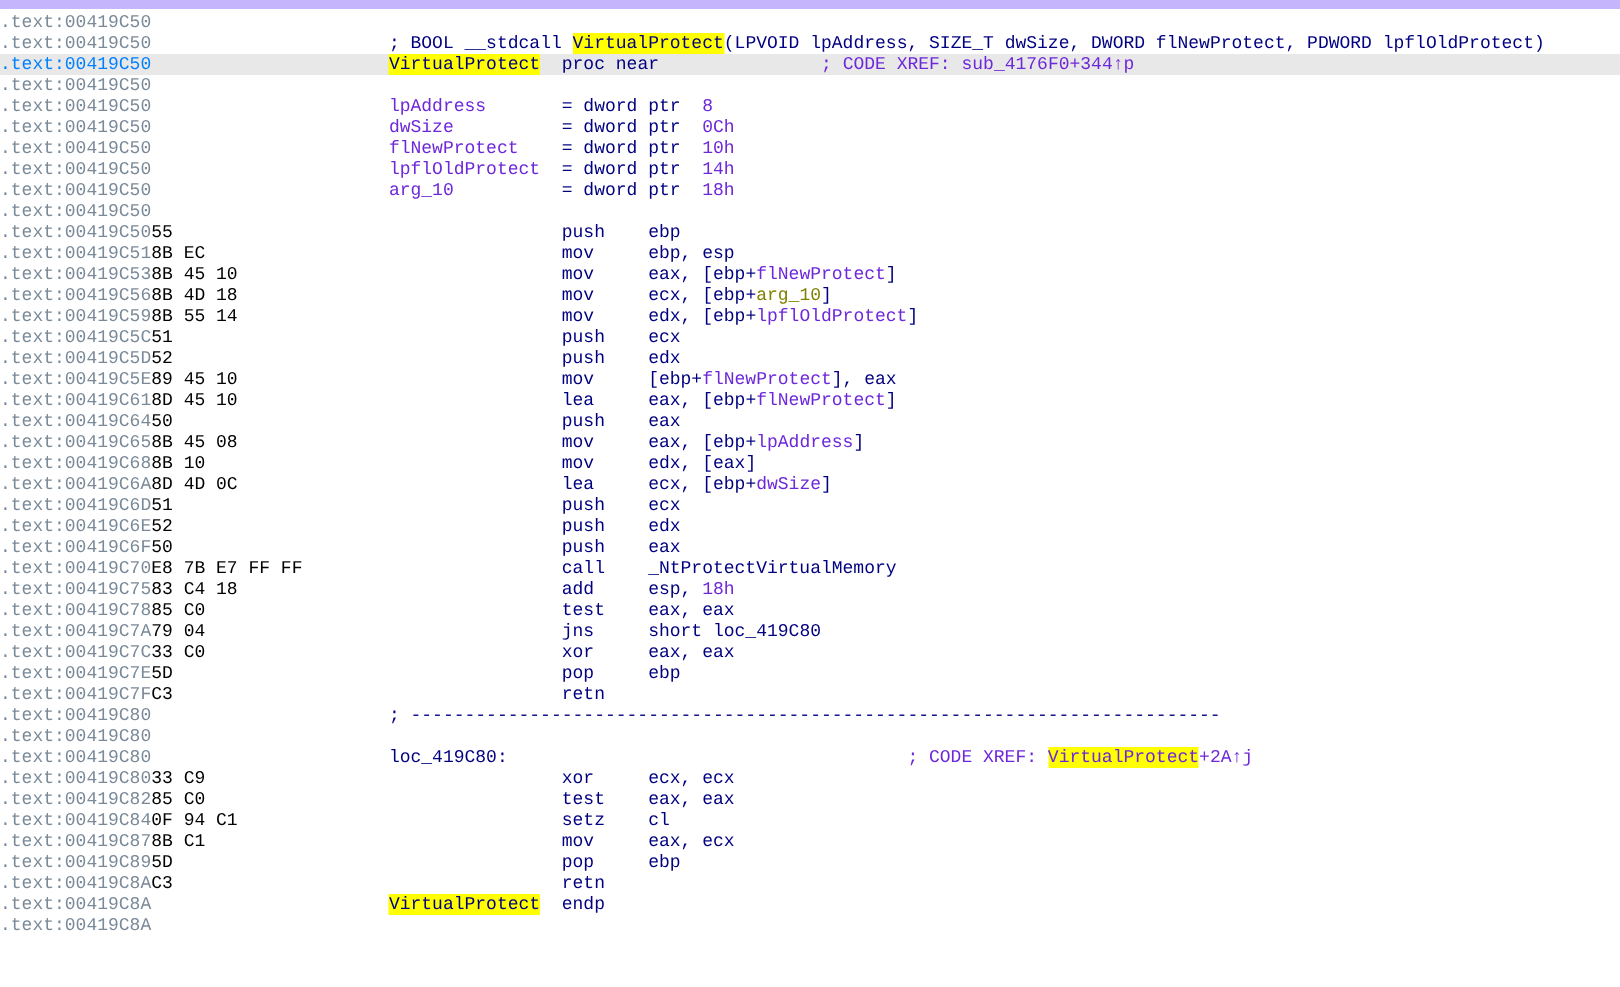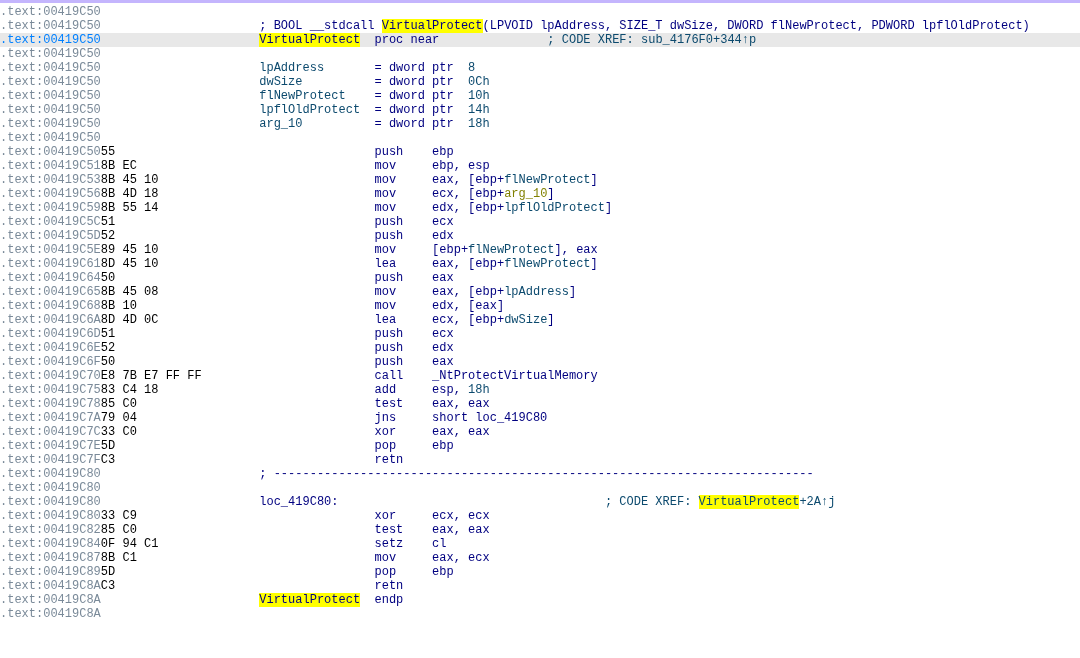--- a/index.html
+++ b/index.html
@@ -9,33 +9,33 @@
     height: 658px;
     background: #ffffff;
     font-family: Consolas, "Courier New", monospace;
     font-size: 12px;
     line-height: 14px;
     overflow: hidden;
   }
   .viewport {
     white-space: pre;
     padding-top: 2px;
-    border-top: 3px solid #c4b5fd;
+    border-top: 6px solid #c4b5fd;
   }
   .row {
     display: flex;
   }
   .addr {
     color: #7a8a99;
     display: inline-block;
   }
   .addr.bright { color: #0080ff; }
   .bytes { color: #000000; }
   .navy { color: #000080; }
-  .green { color: #0c4a6e; }
+  .green { color: #6d28d9; }
   .brown { color: #808000; }
   .cursor-line { background: #e8e8e8; }
   .hl { background: #ffff00; }
   .code-col { }
 </style>
 </head>
 <body>
 
 <div class="viewport" id="viewport"><div class="row"><span class="addr">.text:00419C50</span> <span class="bytes">                      </span><span class="code-col"></span></div><div class="row"><span class="addr">.text:00419C50</span> <span class="bytes">                      </span><span class="code-col"><span class="navy">; </span><span class="navy">BOOL __stdcall </span><span class="navy hl">VirtualProtect</span><span class="navy">(LPVOID lpAddress, SIZE_T dwSize, DWORD flNewProtect, PDWORD lpflOldProtect)</span></span></div><div class="row cursor-line"><span class="addr bright">.text:00419C50</span> <span class="bytes">                      </span><span class="code-col"><span class="navy hl">VirtualPr</span><span class="navy hl">o</span><span class="navy hl">tect</span><span class="navy">  </span><span class="navy">proc </span><span class="navy">near</span><span class="navy">               </span><span class="green">; CODE XREF: </span><span class="green">sub_4176F0+344↑p</span></span></div><div class="row"><span class="addr">.text:00419C50</span> <span class="bytes">                      </span><span class="code-col"></span></div><div class="row"><span class="addr">.text:00419C50</span> <span class="bytes">                      </span><span class="code-col"><span class="green">lpAddress       </span><span class="navy">= </span><span class="navy">dword ptr  </span><span class="green">8</span></span></div><div class="row"><span class="addr">.text:00419C50</span> <span class="bytes">                      </span><span class="code-col"><span class="green">dwSize          </span><span class="navy">= </span><span class="navy">dword ptr  </span><span class="green">0Ch</span></span></div><div class="row"><span class="addr">.text:00419C50</span> <span class="bytes">                      </span><span class="code-col"><span class="green">flNewProtect    </span><span class="navy">= </span><span class="navy">dword ptr  </span><span class="green">10h</span></span></div><div class="row"><span class="addr">.text:00419C50</span> <span class="bytes">                      </span><span class="code-col"><span class="green">lpflOldProtect  </span><span class="navy">= </span><span class="navy">dword ptr  </span><span class="green">14h</span></span></div><div class="row"><span class="addr">.text:00419C50</span> <span class="bytes">                      </span><span class="code-col"><span class="green">arg_10          </span><span class="navy">= </span><span class="navy">dword ptr  </span><span class="green">18h</span></span></div><div class="row"><span class="addr">.text:00419C50</span> <span class="bytes">                      </span><span class="code-col"></span></div><div class="row"><span class="addr">.text:00419C50</span> <span class="bytes">55                    </span><span class="code-col">                <span class="navy">push    </span><span class="navy">ebp</span></span></div><div class="row"><span class="addr">.text:00419C51</span> <span class="bytes">8B EC                 </span><span class="code-col">                <span class="navy">mov     </span><span class="navy">ebp</span><span class="navy">, </span><span class="navy">esp</span></span></div><div class="row"><span class="addr">.text:00419C53</span> <span class="bytes">8B 45 10              </span><span class="code-col">                <span class="navy">mov     </span><span class="navy">eax</span><span class="navy">, [</span><span class="navy">ebp</span><span class="navy">+</span><span class="green">flNewProtect</span><span class="navy">]</span></span></div><div class="row"><span class="addr">.text:00419C56</span> <span class="bytes">8B 4D 18              </span><span class="code-col">                <span class="navy">mov     </span><span class="navy">ecx</span><span class="navy">, [</span><span class="navy">ebp</span><span class="navy">+</span><span class="brown">arg_10</span><span class="navy">]</span></span></div><div class="row"><span class="addr">.text:00419C59</span> <span class="bytes">8B 55 14              </span><span class="code-col">                <span class="navy">mov     </span><span class="navy">edx</span><span class="navy">, [</span><span class="navy">ebp</span><span class="navy">+</span><span class="green">lpflOldProtect</span><span class="navy">]</span></span></div><div class="row"><span class="addr">.text:00419C5C</span> <span class="bytes">51                    </span><span class="code-col">                <span class="navy">push    </span><span class="navy">ecx</span></span></div><div class="row"><span class="addr">.text:00419C5D</span> <span class="bytes">52                    </span><span class="code-col">                <span class="navy">push    </span><span class="navy">edx</span></span></div><div class="row"><span class="addr">.text:00419C5E</span> <span class="bytes">89 45 10              </span><span class="code-col">                <span class="navy">mov     </span><span class="navy">[</span><span class="navy">ebp</span><span class="navy">+</span><span class="green">flNewProtect</span><span class="navy">], </span><span class="navy">eax</span></span></div><div class="row"><span class="addr">.text:00419C61</span> <span class="bytes">8D 45 10              </span><span class="code-col">                <span class="navy">lea     </span><span class="navy">eax</span><span class="navy">, [</span><span class="navy">ebp</span><span class="navy">+</span><span class="green">flNewProtect</span><span class="navy">]</span></span></div><div class="row"><span class="addr">.text:00419C64</span> <span class="bytes">50                    </span><span class="code-col">                <span class="navy">push    </span><span class="navy">eax</span></span></div><div class="row"><span class="addr">.text:00419C65</span> <span class="bytes">8B 45 08              </span><span class="code-col">                <span class="navy">mov     </span><span class="navy">eax</span><span class="navy">, [</span><span class="navy">ebp</span><span class="navy">+</span><span class="green">lpAddress</span><span class="navy">]</span></span></div><div class="row"><span class="addr">.text:00419C68</span> <span class="bytes">8B 10                 </span><span class="code-col">                <span class="navy">mov     </span><span class="navy">edx</span><span class="navy">, [</span><span class="navy">eax</span><span class="navy">]</span></span></div><div class="row"><span class="addr">.text:00419C6A</span> <span class="bytes">8D 4D 0C              </span><span class="code-col">                <span class="navy">lea     </span><span class="navy">ecx</span><span class="navy">, [</span><span class="navy">ebp</span><span class="navy">+</span><span class="green">dwSize</span><span class="navy">]</span></span></div><div class="row"><span class="addr">.text:00419C6D</span> <span class="bytes">51                    </span><span class="code-col">                <span class="navy">push    </span><span class="navy">ecx</span></span></div><div class="row"><span class="addr">.text:00419C6E</span> <span class="bytes">52                    </span><span class="code-col">                <span class="navy">push    </span><span class="navy">edx</span></span></div><div class="row"><span class="addr">.text:00419C6F</span> <span class="bytes">50                    </span><span class="code-col">                <span class="navy">push    </span><span class="navy">eax</span></span></div><div class="row"><span class="addr">.text:00419C70</span> <span class="bytes">E8 7B E7 FF FF        </span><span class="code-col">                <span class="navy">call    </span><span class="navy">_NtProtectVirtualMemory</span></span></div><div class="row"><span class="addr">.text:00419C75</span> <span class="bytes">83 C4 18              </span><span class="code-col">                <span class="navy">add     </span><span class="navy">esp</span><span class="navy">, </span><span class="green">18h</span></span></div><div class="row"><span class="addr">.text:00419C78</span> <span class="bytes">85 C0                 </span><span class="code-col">                <span class="navy">test    </span><span class="navy">eax</span><span class="navy">, </span><span class="navy">eax</span></span></div><div class="row"><span class="addr">.text:00419C7A</span> <span class="bytes">79 04                 </span><span class="code-col">                <span class="navy">jns     </span><span class="navy">short </span><span class="navy">loc_419C80</span></span></div><div class="row"><span class="addr">.text:00419C7C</span> <span class="bytes">33 C0                 </span><span class="code-col">                <span class="navy">xor     </span><span class="navy">eax</span><span class="navy">, </span><span class="navy">eax</span></span></div><div class="row"><span class="addr">.text:00419C7E</span> <span class="bytes">5D                    </span><span class="code-col">                <span class="navy">pop     </span><span class="navy">ebp</span></span></div><div class="row"><span class="addr">.text:00419C7F</span> <span class="bytes">C3                    </span><span class="code-col">                <span class="navy">retn</span></span></div><div class="row"><span class="addr">.text:00419C80</span> <span class="bytes">                      </span><span class="code-col"><span class="navy">; ---------------------------------------------------------------------------</span></span></div><div class="row"><span class="addr">.text:00419C80</span> <span class="bytes">                      </span><span class="code-col"></span></div><div class="row"><span class="addr">.text:00419C80</span> <span class="bytes">                      </span><span class="code-col"><span class="navy">loc_419C80:</span><span class="navy">                                     </span><span class="green">; CODE XREF: </span><span class="green hl">VirtualProtect</span><span class="green">+2A↑j</span></span></div><div class="row"><span class="addr">.text:00419C80</span> <span class="bytes">33 C9                 </span><span class="code-col">                <span class="navy">xor     </span><span class="navy">ecx</span><span class="navy">, </span><span class="navy">ecx</span></span></div><div class="row"><span class="addr">.text:00419C82</span> <span class="bytes">85 C0                 </span><span class="code-col">                <span class="navy">test    </span><span class="navy">eax</span><span class="navy">, </span><span class="navy">eax</span></span></div><div class="row"><span class="addr">.text:00419C84</span> <span class="bytes">0F 94 C1              </span><span class="code-col">                <span class="navy">setz    </span><span class="navy">cl</span></span></div><div class="row"><span class="addr">.text:00419C87</span> <span class="bytes">8B C1                 </span><span class="code-col">                <span class="navy">mov     </span><span class="navy">eax</span><span class="navy">, </span><span class="navy">ecx</span></span></div><div class="row"><span class="addr">.text:00419C89</span> <span class="bytes">5D                    </span><span class="code-col">                <span class="navy">pop     </span><span class="navy">ebp</span></span></div><div class="row"><span class="addr">.text:00419C8A</span> <span class="bytes">C3                    </span><span class="code-col">                <span class="navy">retn</span></span></div><div class="row"><span class="addr">.text:00419C8A</span> <span class="bytes">                      </span><span class="code-col"><span class="navy hl">VirtualProtect</span><span class="navy">  </span><span class="navy">endp</span></span></div><div class="row"><span class="addr">.text:00419C8A</span> <span class="bytes">                      </span><span class="code-col"></span></div></div>
 

